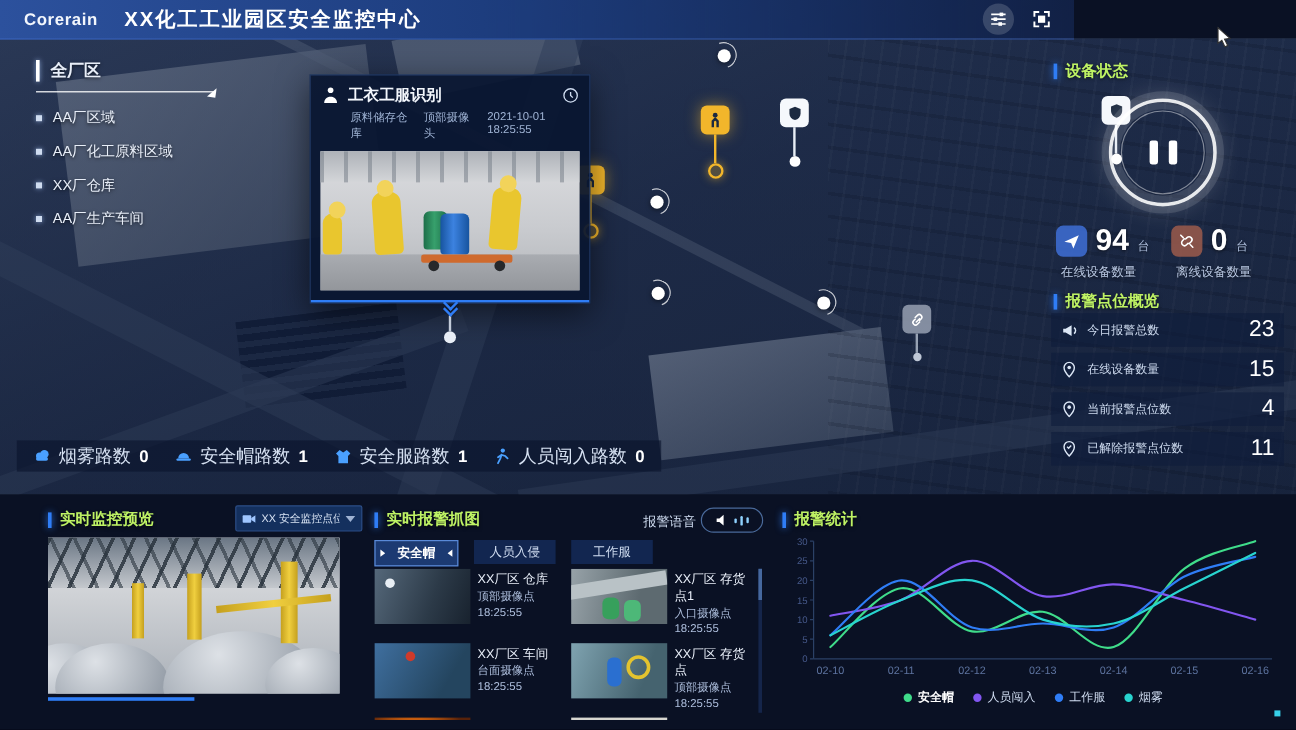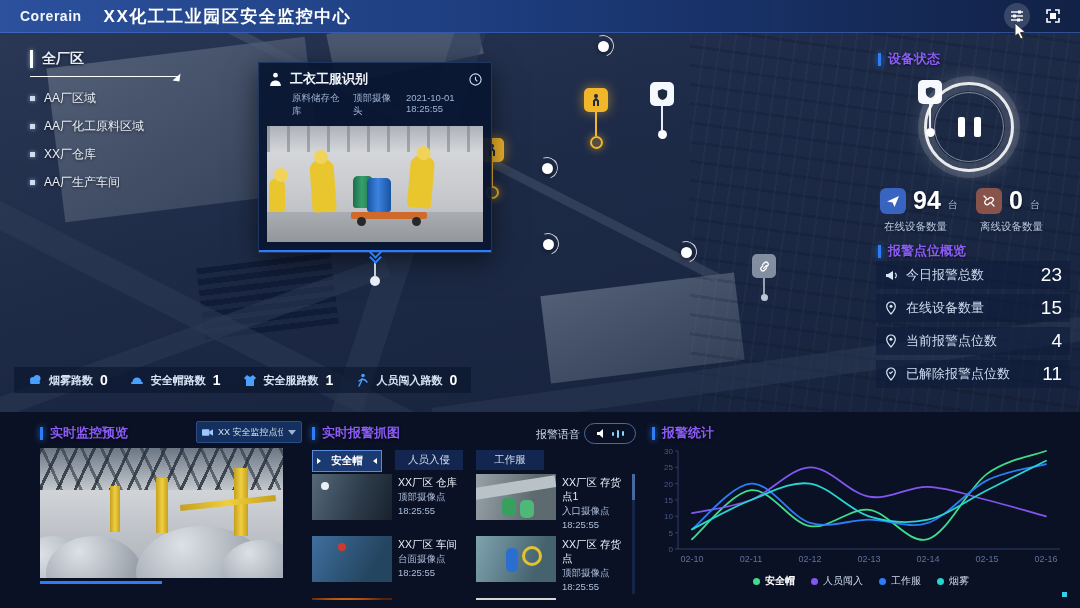--- a/index.html
+++ b/index.html
@@ -43,21 +43,21 @@
   .pin-stem{width:2px;height:24px;}
   .pin--yellow .pin-stem{background:#f2b62b;}
   .pin--white .pin-stem{background:#e8eef6;}
   .pin--gray .pin-stem{background:rgba(205,215,230,.7);height:16px;}
   .pin-dot{width:9px;height:9px;border-radius:50%;}
   .pin--yellow .pin-dot{border:2px solid #f2b62b;background:rgba(242,182,43,.25);box-shadow:0 0 8px rgba(242,182,43,.6);}
   .pin--white .pin-dot{background:#fff;}
   .pin--gray .pin-dot{background:rgba(220,228,240,.85);width:7px;height:7px;}
 
   
-  .topbar{position:absolute;left:0;top:0;width:1080px;height:32px;z-index:8;display:flex;align-items:center;
+  .topbar{position:absolute;left:0;top:0;width:895px;height:32px;z-index:8;display:flex;align-items:center;
     background:linear-gradient(90deg,#2c519d 0%,#1d3d7e 45%,rgba(27,52,110,.45) 100%);
     border-bottom:1px solid rgba(90,140,255,.35);}
   .logo{margin-left:20px;font-size:14px;font-weight:bold;letter-spacing:.5px;color:#f2f6fc;}
   .app-title{margin-left:22px;font-size:17px;font-weight:bold;letter-spacing:1.5px;color:#ffffff;}
   .topbar-right{margin-left:auto;margin-right:14px;display:flex;align-items:center;gap:10px;}
   .icon-btn{width:26px;height:26px;border-radius:50%;display:flex;align-items:center;justify-content:center;cursor:pointer;}
   .icon-btn.hover{background:rgba(255,255,255,.16);}
   .cursor{position:absolute;left:1014px;top:22px;z-index:9;}
 
   
@@ -98,21 +98,21 @@
   .jack::before,.jack::after{content:'';position:absolute;bottom:-7px;width:9px;height:9px;border-radius:50%;background:#26282b;}
   .jack::before{left:6px;} .jack::after{right:6px;}
   .popup-underline{height:2px;background:#2f7df6;}
   .connector{position:absolute;top:100%;left:50%;transform:translateX(-50%);
     display:flex;flex-direction:column;align-items:center;z-index:5;}
   .chev{width:7px;height:7px;border-right:2px solid #2f7df6;border-bottom:2px solid #2f7df6;transform:rotate(45deg);margin-top:-4px;}
   .conn-stem{width:2px;height:13px;background:rgba(225,233,245,.85);margin-top:1px;}
   .conn-dot{width:10px;height:10px;border-radius:50%;background:#e8eef6;}
 
   
-  .ptitle{display:flex;align-items:center;gap:7px;font-size:13px;font-weight:bold;color:#8b5cf6;
+  .ptitle{display:flex;align-items:center;gap:7px;font-size:13px;font-weight:bold;color:#bef264;
     text-shadow:0 1px 3px rgba(0,0,0,.6);}
   .tbar{width:3px;height:13px;background:#2f7df6;box-shadow:0 0 6px rgba(47,125,246,.9);}
   .dev-title{position:absolute;left:878px;top:50px;z-index:4;}
   .pause-ring{position:absolute;left:924px;top:82px;width:84px;height:84px;border-radius:50%;z-index:4;cursor:pointer;
     border:3px solid rgba(255,255,255,.9);box-shadow:0 0 0 6px rgba(255,255,255,.12),inset 0 0 0 6px rgba(255,255,255,.14),0 0 22px rgba(255,255,255,.25);
     display:flex;align-items:center;justify-content:center;gap:9px;}
   .pause-ring::before{content:'';position:absolute;inset:7px;border-radius:50%;border:1.5px solid rgba(255,255,255,.45);}
   .pbar{width:7px;height:20px;background:#fff;border-radius:2px;}
   .dev-stats{position:absolute;left:880px;top:186px;width:192px;display:flex;z-index:4;
     text-shadow:0 1px 3px rgba(0,0,0,.6);}
@@ -121,28 +121,28 @@
   .dev-ic{width:26px;height:26px;border-radius:6px;display:flex;align-items:center;justify-content:center;}
   .dev-ic.on{background:rgba(62,110,214,.85);}
   .dev-ic.off{background:rgba(164,94,76,.8);}
   .dev-num{font-size:25px;font-weight:bold;color:#fff;}
   .dev-unit{font-size:10px;color:#aebfdd;margin-top:8px;}
   .dev-label{font-size:10.5px;color:#b9c8e2;margin:5px 0 0 4px;}
 
   .ov-title{position:absolute;left:878px;top:242px;z-index:4;}
   .ov-rows{position:absolute;left:876px;top:261px;width:194px;display:flex;flex-direction:column;gap:5px;z-index:4;}
   .ov-row{height:28px;background:rgba(14,28,58,.58);display:flex;align-items:center;padding:0 8px;gap:8px;cursor:pointer;}
-  .ov-label{flex:1;font-size:13px;color:#cfdcf0;}
+  .ov-label{flex:1;font-size:10px;color:#cfdcf0;}
   .ov-value{font-size:19px;font-weight:normal;color:#fff;}
 
   
   .chips{position:absolute;left:14px;top:367px;height:26px;z-index:4;display:flex;align-items:center;gap:22px;
     background:rgba(9,20,44,.62);padding:0 14px;}
   .chip{display:flex;align-items:center;gap:7px;cursor:pointer;}
-  .chip-label{font-size:11px;color:#d7e2f3;font-weight:bold;}
+  .chip-label{font-size:15px;color:#d7e2f3;}
   .chip-value{font-size:14px;font-weight:bold;color:#fff;}
 
   
   .bottom{position:absolute;left:0;top:412px;width:1080px;height:196px;background:#0a1124;z-index:2;}
   .p1-title{position:absolute;left:40px;top:424px;z-index:3;}
   .dropdown{position:absolute;left:196px;top:421px;width:94px;height:20px;z-index:3;cursor:pointer;
     background:#14305e;border:1px solid #2b4d86;border-radius:2px;display:flex;align-items:center;gap:5px;padding:0 5px;}
   .dropdown-text{flex:1;font-size:9px;color:#d7e2f3;white-space:nowrap;overflow:hidden;}
   .caret{width:0;height:0;border-left:4px solid transparent;border-right:4px solid transparent;border-top:5px solid #9fb3d4;}
   .mon-img{position:absolute;left:40px;top:448px;width:243px;height:130px;overflow:hidden;z-index:3;cursor:pointer;

